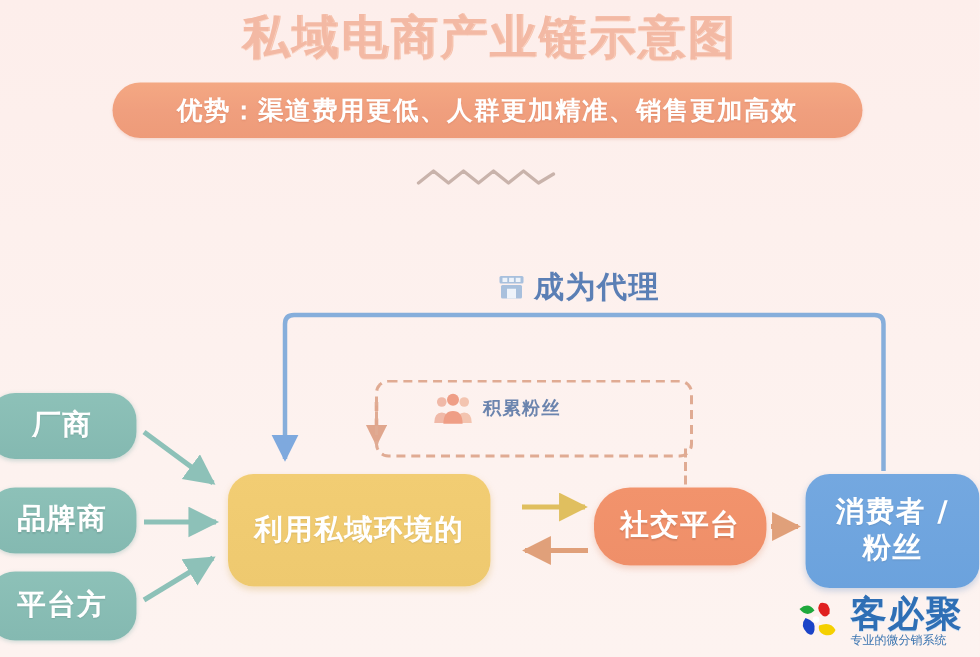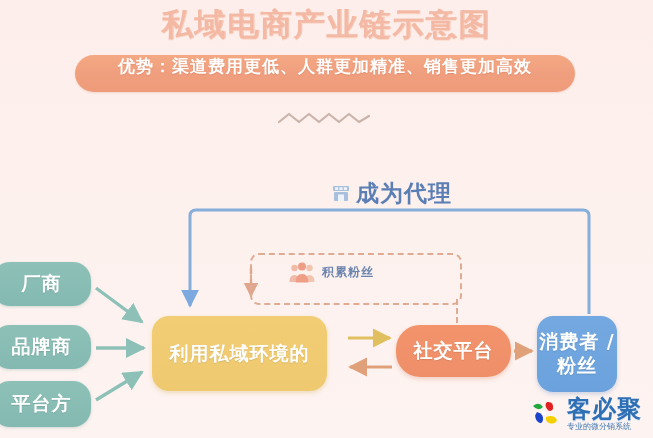--- a/index.html
+++ b/index.html
@@ -19,21 +19,21 @@
     position:absolute;left:0;top:4px;width:653px;text-align:center;
     font-size:31px;font-weight:bold;letter-spacing:2px;
     color:#f3b9a4;
     text-shadow:0 1px 0 #fbd9cb, 1px 0 0 #f6c3ae;
     white-space:nowrap;
   }
   .banner{
     position:absolute;left:75px;top:55px;width:500px;height:37px;
     border-radius:19px;
     background:linear-gradient(180deg,#f4a883 0%,#f09f7e 50%,#ee9b79 100%);
-    display:flex;justify-content:center;
+    display:flex;align-items:center;justify-content:center;
     box-shadow:0 1px 2px rgba(220,140,110,.25);
   }
   .banner-text{
     color:#fff;font-size:17px;font-weight:bold;letter-spacing:1px;
     white-space:nowrap;text-shadow:0 1px 1px rgba(200,110,80,.35);
   }
   .wave{position:absolute;left:276px;top:108px;}
 
   
   .node{
@@ -57,31 +57,31 @@
     font-size:19px;border-radius:17px;
     box-shadow:0 2px 4px rgba(215,175,95,.35);
   }
   .n-social{
     left:396px;top:325px;width:115px;height:52px;
     background:linear-gradient(180deg,#f2936c 0%,#ef8f69 100%);
     font-size:19px;border-radius:24px;
     box-shadow:0 2px 4px rgba(220,140,105,.35);
   }
   .n-consumer{
-    left:537px;top:316px;width:80px;height:76px;
+    left:537px;top:316px;width:116px;height:76px;
     background:linear-gradient(180deg,#74a8e0 0%,#6ba2dd 100%);
     font-size:19px;border-radius:16px;
     box-shadow:0 2px 4px rgba(110,150,200,.35);
   }
 
   
   .label-agent{
     position:absolute;left:332px;top:178px;
     display:flex;align-items:center;gap:6px;
-    font-size:23px;font-weight:bold;color:#5b7fb5;letter-spacing:1px;
+    font-size:20px;font-weight:bold;color:#5b7fb5;letter-spacing:1px;
   }
   .label-fans{
     position:absolute;left:289px;top:262px;
     display:flex;align-items:center;gap:7px;
     font-size:12px;font-weight:bold;color:#6b84ae;letter-spacing:1px;
   }
 
   
   .dashed-box{
     position:absolute;left:250px;top:253px;width:208px;height:48px;

